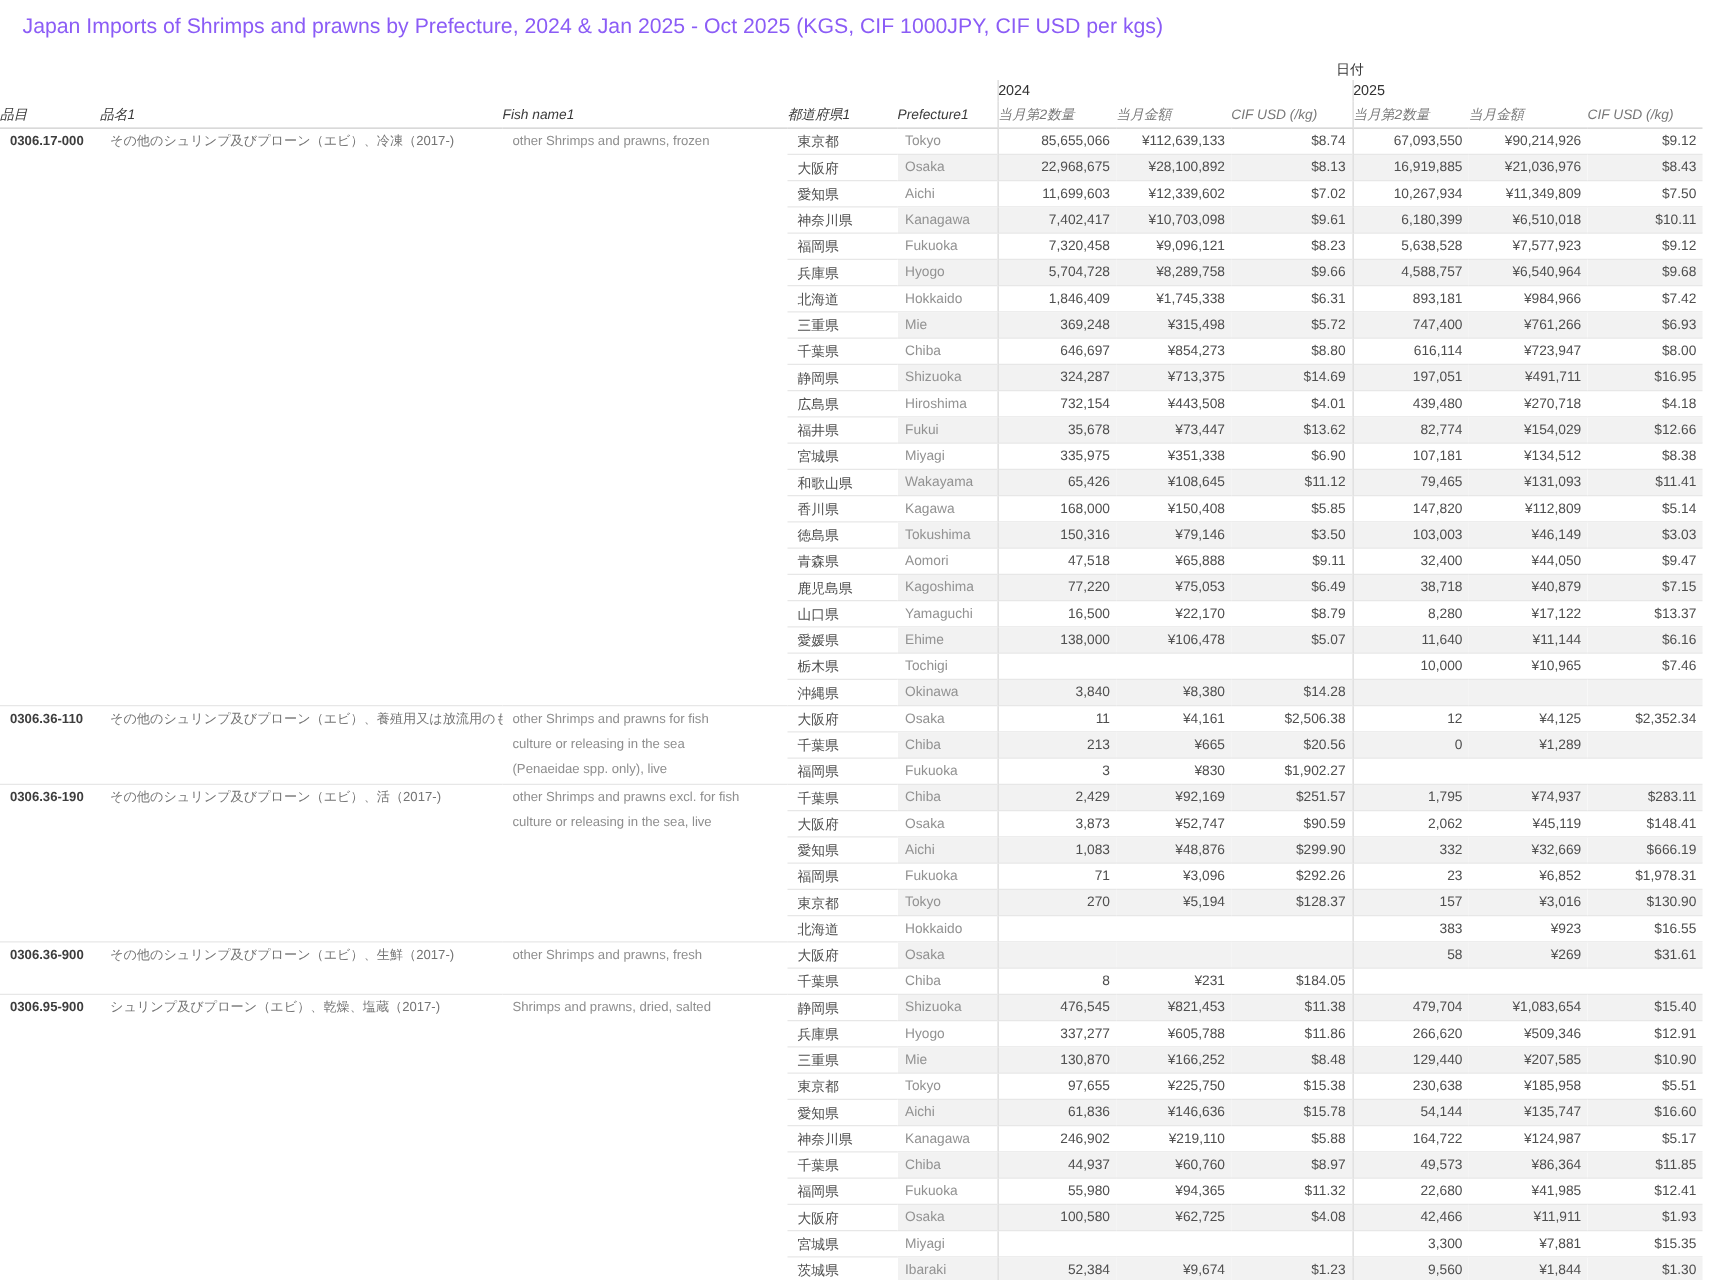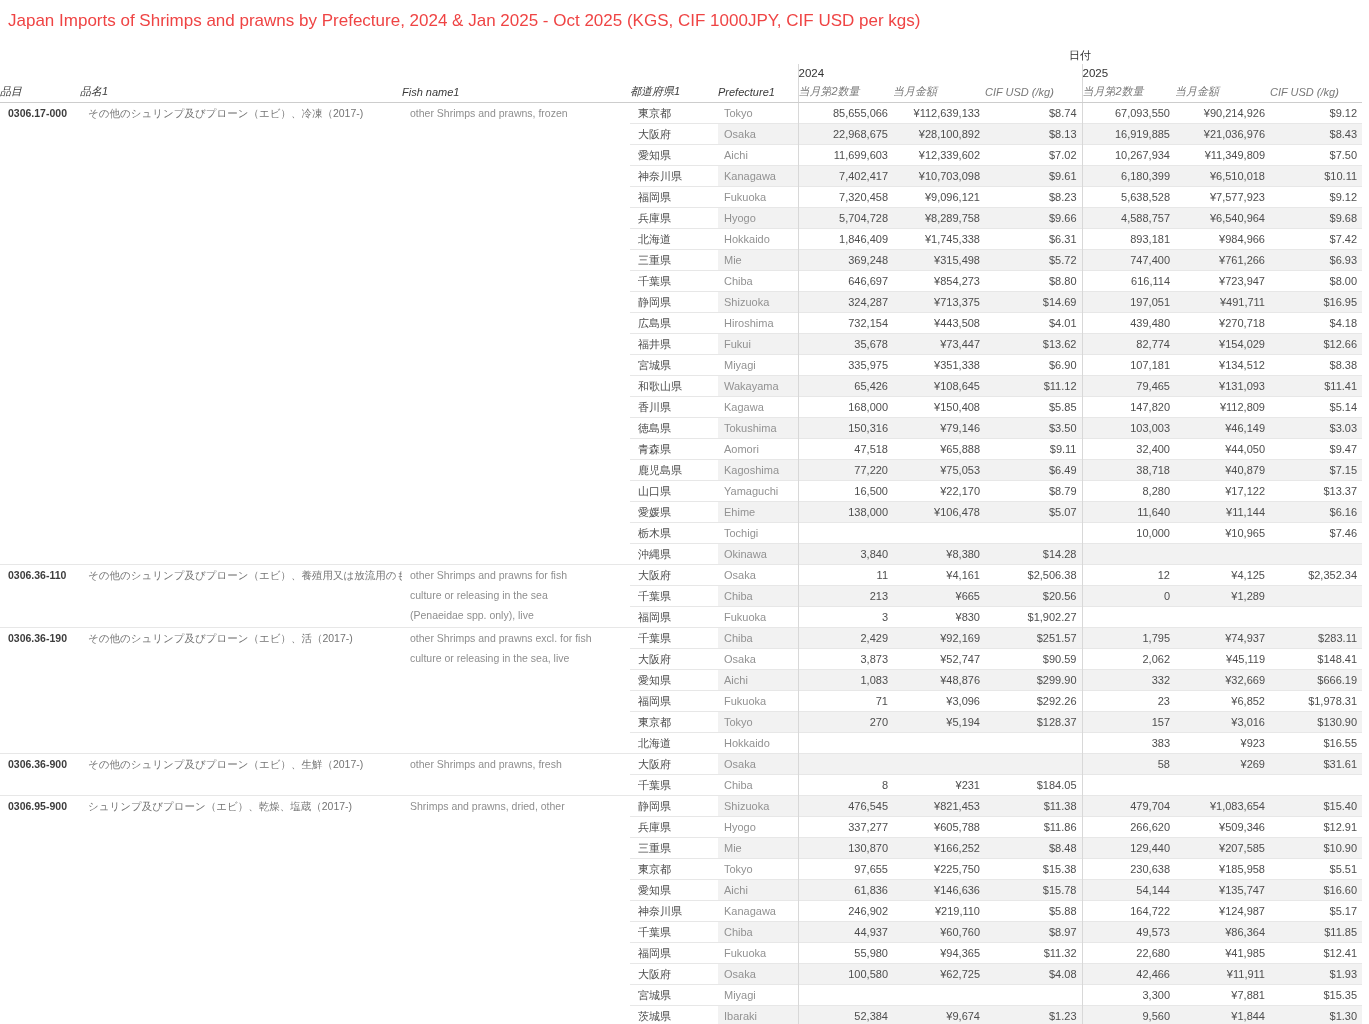--- a/index.html
+++ b/index.html
@@ -1,22 +1,22 @@
 <!DOCTYPE html>
 <html><head>
 <meta charset="utf-8">
 <style>
   html,body { margin:0; padding:0; }
   body {
     width:1369px; height:1024px; background:#ffffff; overflow:hidden;
     font-family:"Liberation Sans","DejaVu Sans",sans-serif; color:#4e4e4e;
   }
   .title {
-    margin:0 17px 16px 0; padding:10px 0 0 8px;
-    font-size:17px; line-height:21px; font-weight:400; color:#ef4444;
+    margin:0 17px 16px 0; padding:10px 0 0 18px;
+    font-size:17px; line-height:21px; font-weight:400; color:#8b5cf6;
     white-space:nowrap;
   }
   table.tbl { border-collapse:collapse; table-layout:fixed; width:1362px; }
   .tbl td, .tbl th {
     padding:0; margin:0; font-weight:normal;
     overflow:hidden; white-space:nowrap; font-size:11px;
   }
   
   .r-date td { height:17px; color:#333333; }
   .date-cell { text-align:center; }
@@ -434,21 +434,21 @@
           <td class="num bd">¥231</td>
           <td class="num bd">$184.05</td>
           <td class="num bd vl"></td>
           <td class="num bd"></td>
           <td class="num bd"></td>
         </tr>
         <tr class="even">
           <td class="code" rowspan="12">0306.95-900</td>
           <td class="jpname" rowspan="12">シュリンプ及びプローン（エビ）、乾燥、塩蔵（2017-)</td>
           <td class="fish" rowspan="12">
-            <div>Shrimps and prawns, dried, other</div>
+            <div>Shrimps and prawns, dried, salted</div>
           </td>
           <td class="prefjp">静岡県</td>
           <td class="prefen bd">Shizuoka</td>
           <td class="num bd vl">476,545</td>
           <td class="num bd">¥821,453</td>
           <td class="num bd">$11.38</td>
           <td class="num bd vl">479,704</td>
           <td class="num bd">¥1,083,654</td>
           <td class="num bd">$15.40</td>
         </tr>

